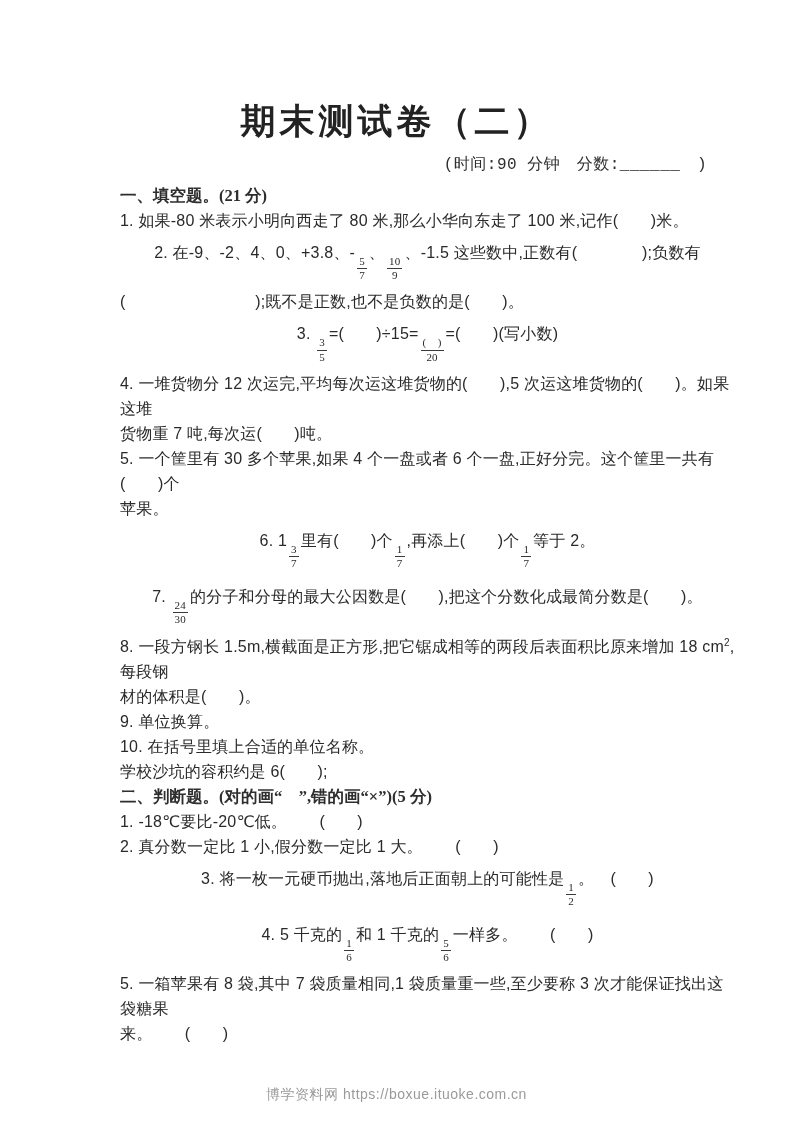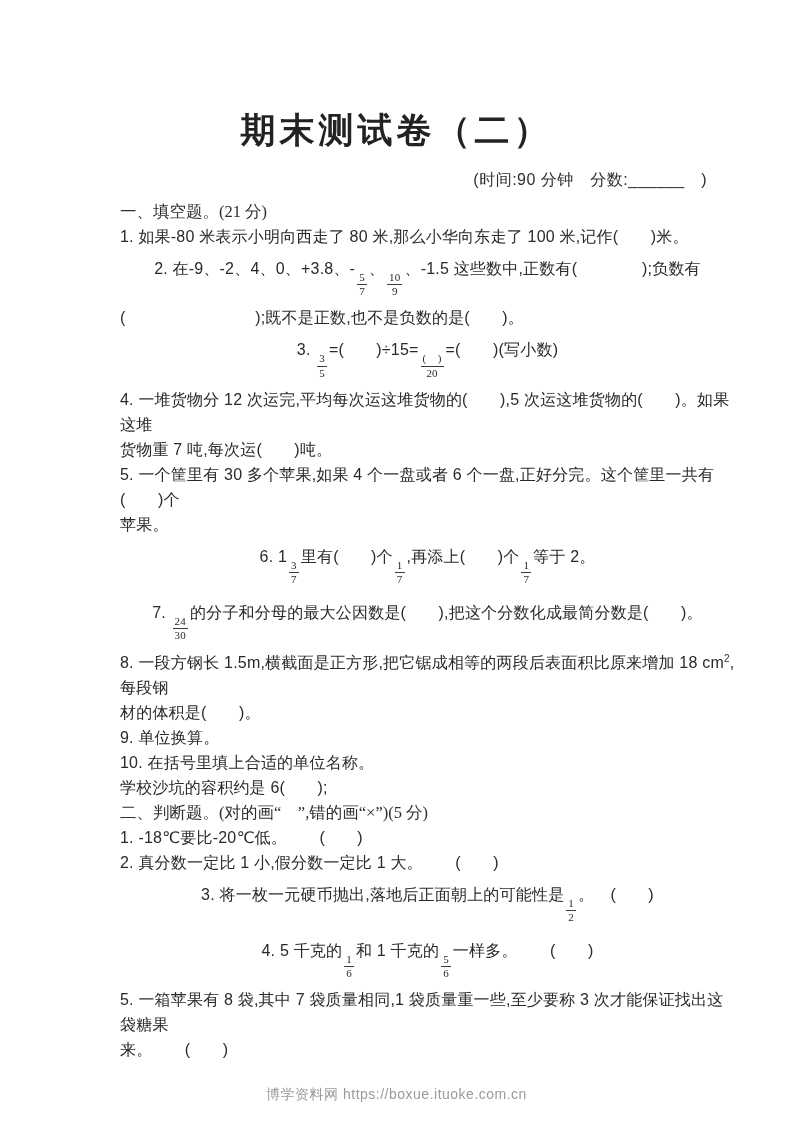--- a/index.html
+++ b/index.html
@@ -3,35 +3,35 @@
 <meta charset="utf-8">
 <style>
   html,body{margin:0;padding:0;background:#ffffff;}
   body{
     width:793px;height:1122px;position:relative;overflow:hidden;
     font-family:"Liberation Sans","DejaVu Sans",sans-serif;
     color:#333;
   }
   .page{box-sizing:border-box;width:793px;height:1122px;padding-top:92px;position:relative;}
   .title{
-    margin:16px;text-align:center;
+    margin:7px;text-align:center;
     font-family:"Liberation Serif","DejaVu Serif",serif;
     font-size:35px;font-weight:700;letter-spacing:4px;color:#222;
     line-height:46px;
   }
   .content{margin:0 58px 0 120px;}
   .info{
     text-align:right;padding-right:28px;margin-top:9px;
-    font-size:16px;color:#2e2e2e;letter-spacing:0.5px;
+    font-size:16px;color:#2e2e2e;letter-spacing:0.5px;font-family:Liberation Mono, monospace;
   }
   #sections{margin-top:8px;}
   .section-heading{
     font-family:"Liberation Serif","DejaVu Serif",serif;
     font-size:16.5px;color:#2e2e2e;line-height:25px;margin:0;
-    font-weight:400;white-space:pre-wrap;
+    font-weight:700;white-space:pre-wrap;
   }
   .line{
     font-size:16px;line-height:25px;min-height:25px;color:#2a2a2a;
     white-space:pre-wrap;letter-spacing:0.2px;
   }
   .line.tall{padding:7px 0;text-align:center;}
   .frac{
     display:inline-flex;flex-direction:column;align-items:center;
     vertical-align:-7px;font-size:11px;line-height:1.2;margin:0 2px;
     font-family:"Liberation Serif","DejaVu Serif",serif;color:#2a2a2a;

